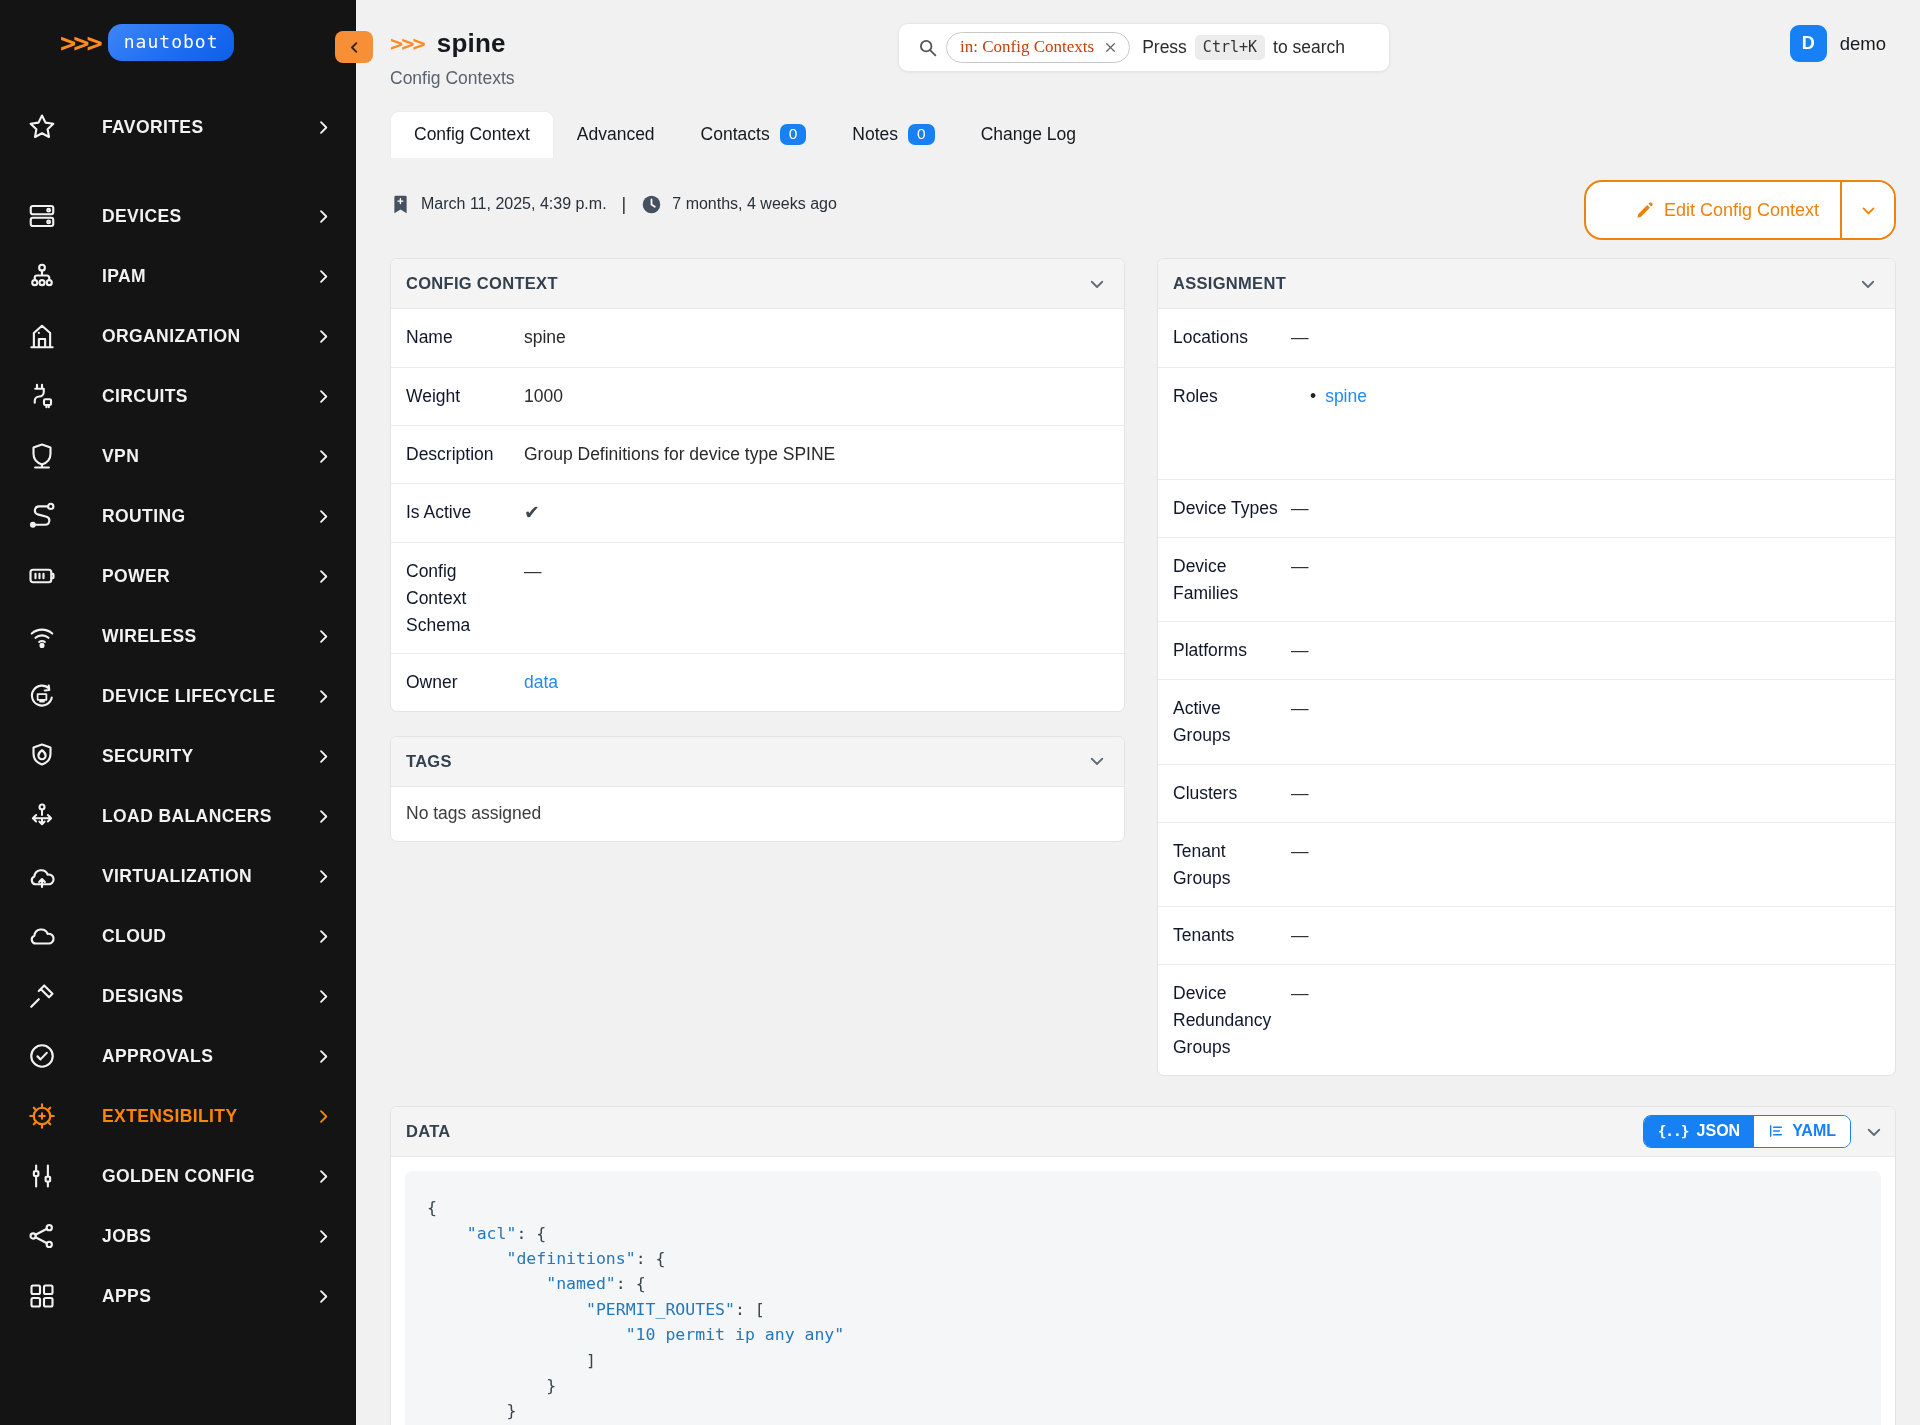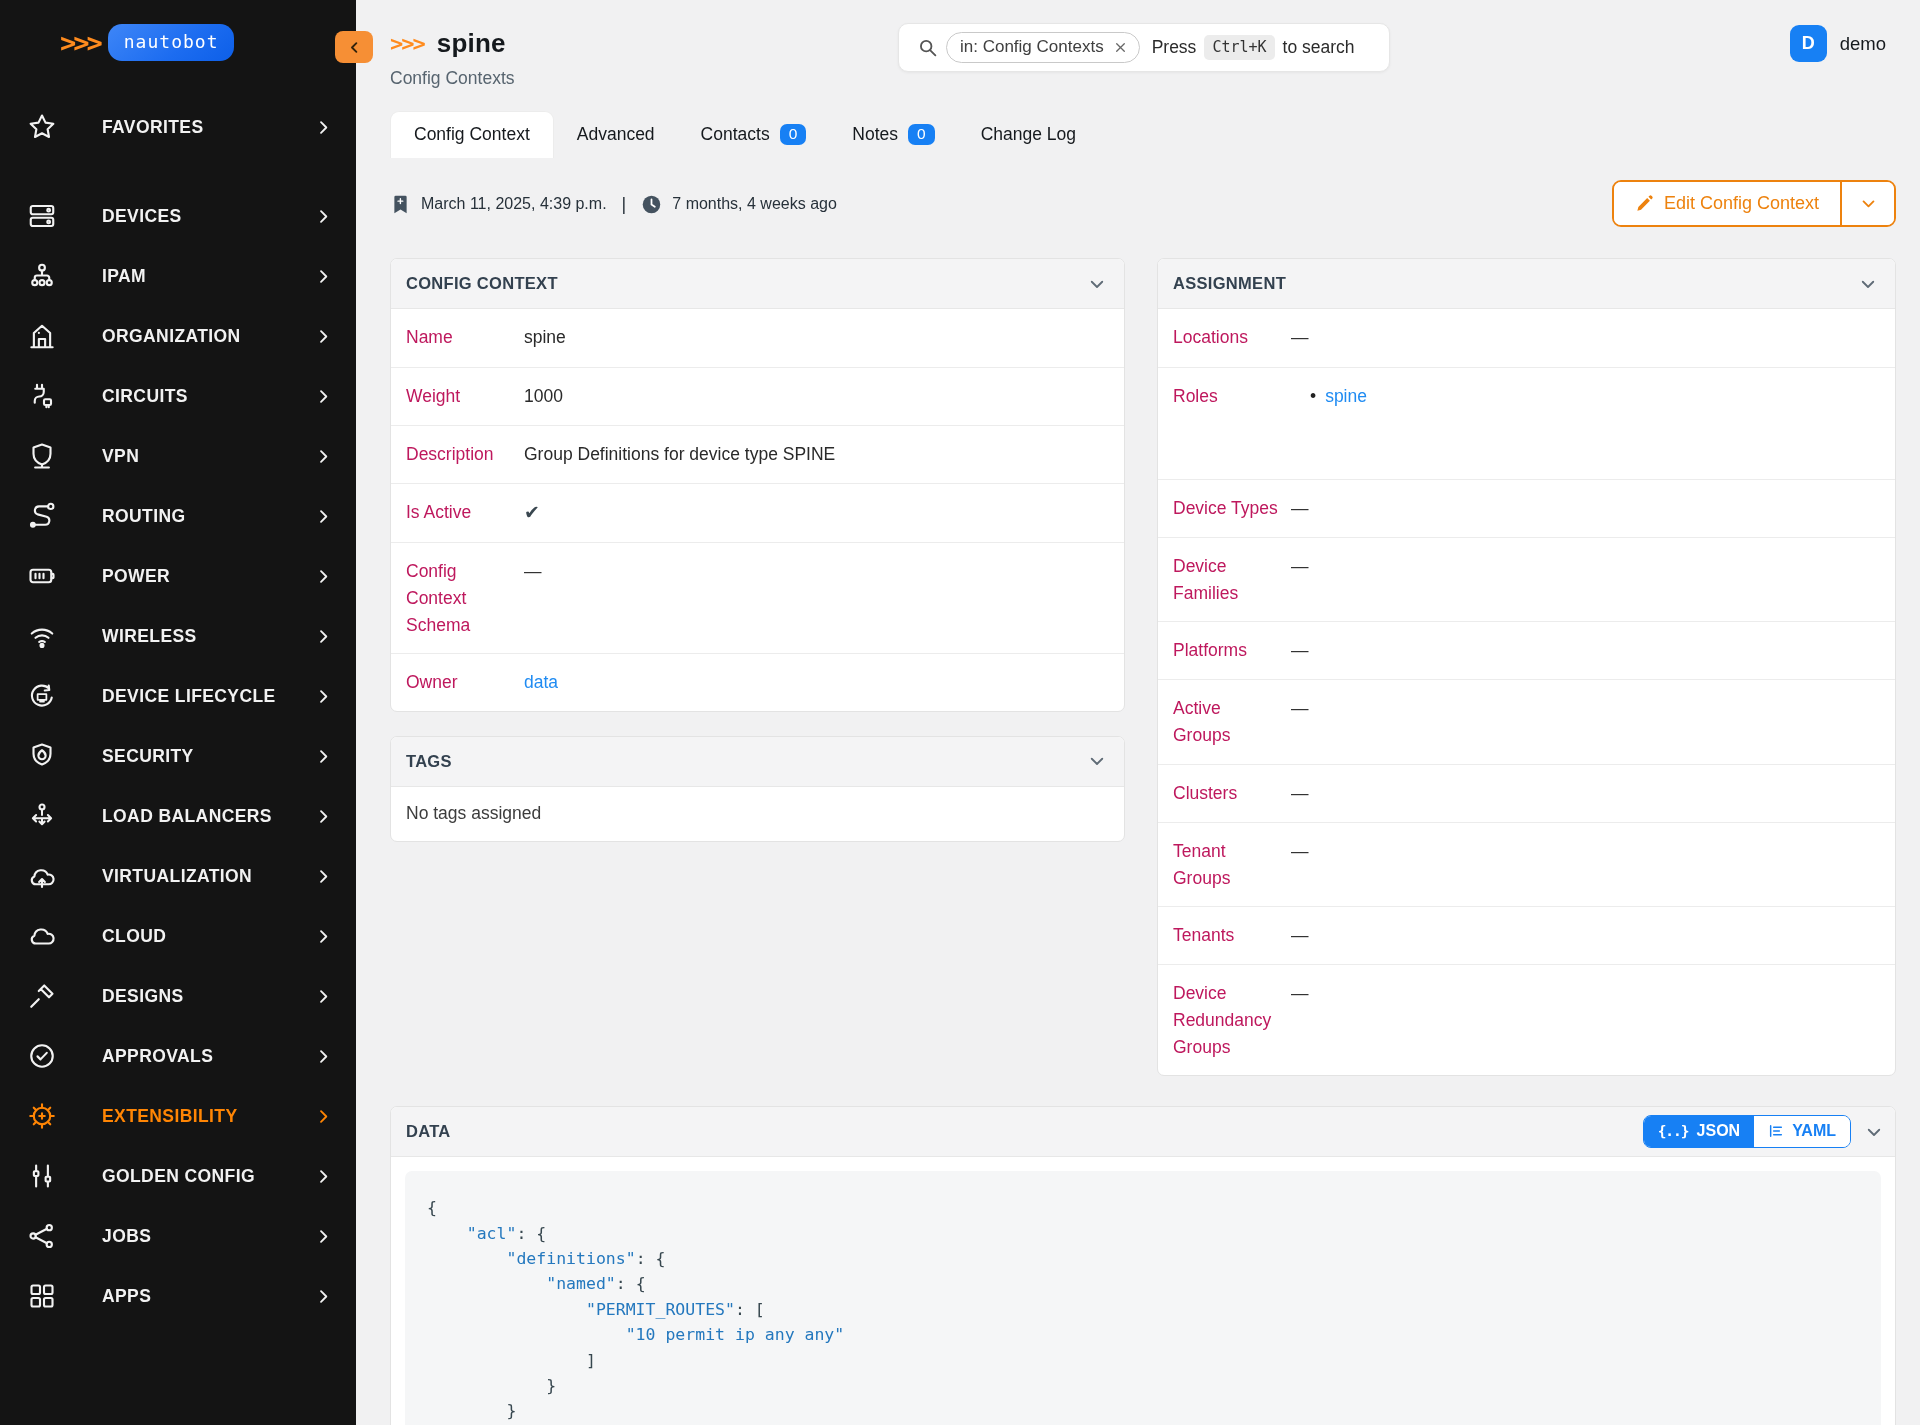--- a/index.html
+++ b/index.html
@@ -30,58 +30,58 @@
   main { flex:1; padding:0 24px 0 34px; position:relative; }
   .topbar { position:relative; height:112px; }
   .crumb-title { display:flex; align-items:center; padding-top:28px; }
   .crumb-chev { color:#ff8b1e; font-family:"DejaVu Sans Mono",monospace; font-weight:bold; font-size:22px; letter-spacing:-2px; margin-right:13px; }
   .crumb-title h1 { font-size:26px; font-weight:bold; color:#15191d; letter-spacing:.2px; }
   .crumb-sub { margin-top:9px; font-size:17.5px; color:#57646f; }
 
   .searchbox { position:absolute; left:508px; top:23px; width:492px; height:49px; background:#fff; border:1px solid #e6e6e6; border-radius:10px; box-shadow:0 1px 3px rgba(0,0,0,.05); display:flex; align-items:center; padding:0 12px; overflow:hidden; white-space:nowrap; cursor:text; }
   .searchbox .s-icon { display:flex; margin:0 8px 0 6px; color:#555; }
   .searchbox .s-icon svg { width:21px; height:21px; }
-  .chip { display:inline-flex; align-items:center; border:1px solid #c9c9c9; border-radius:17px; padding:4px 12px 5px 13px; font-size:17px; color:#404040; gap:10px; background:#fff; }
+  .chip { display:inline-flex; align-items:center; border:1px solid #c9c9c9; border-radius:17px; padding:4px 12px 5px 13px; font-size:17px; color:#c2410c; gap:10px; background:#fff;font-family:Liberation Serif, serif; }
   .chip .x { display:flex; color:#666; cursor:pointer; }
   .chip .x svg { width:13px; height:13px; }
   .search-hint { margin-left:12px; font-size:17.5px; color:#2b2b2b; display:inline-flex; align-items:center; gap:8px; }
   .search-hint kbd { background:#ececec; border-radius:5px; padding:3px 8px 4px; font-family:"DejaVu Sans Mono",monospace; font-size:15px; color:#333; }
   .user-menu { position:absolute; right:10px; top:25px; display:flex; align-items:center; gap:13px; cursor:pointer; }
   .avatar { width:37px; height:37px; background:#1780f4; color:#fff; border-radius:9px; display:flex; align-items:center; justify-content:center; font-size:18px; font-weight:bold; }
   .uname { font-size:18.5px; color:#15191d; }
 
   
   .tabs { display:flex; align-items:flex-end; height:46px; }
   .tab { padding:12px 23px 13px; font-size:17.5px; color:#15191d; cursor:pointer; display:flex; align-items:center; gap:10px; border-radius:9px 9px 0 0; }
   .tab.active { background:#fff; border:1px solid #ececec; border-bottom:none; font-weight:500; }
   .tab-badge { background:#1780f4; color:#fff; font-size:15.5px; border-radius:7px; padding:2px 9px 3px; line-height:1; }
 
   
   .meta-row { position:relative; margin-top:22px; height:48px; display:flex; align-items:center; }
   .meta-row .m-icon { display:flex; margin-right:10px; }
   .meta-row .m-icon svg { width:21px; height:21px; }
   .meta-text { font-size:16px; color:#27313a; }
   .meta-sep { margin:0 15px; color:#27313a; font-size:18px; }
-  .edit-group { position:absolute; right:0; top:0; height:47px; display:flex; background:#fff; border:2px solid #ed820e; border-radius:9px; overflow:hidden; }
+  .edit-group { position:absolute; right:0; top:0; height:60px; display:flex; background:#fff; border:2px solid #ed820e; border-radius:18px; overflow:hidden;padding-left:28px; }
   .edit-main { display:flex; align-items:center; gap:10px; padding:0 21px; color:#ed820e; font-size:18px; cursor:pointer; background:#fff; border:none; }
   .edit-main svg { width:19px; height:19px; }
   .edit-caret { width:54px; border:none; border-left:2px solid #ed820e; background:#fff; color:#ed820e; display:flex; align-items:center; justify-content:center; cursor:pointer; }
   .edit-caret svg { width:17px; height:17px; }
 
   
   .grid { display:grid; grid-template-columns:735px 739px; gap:24px 32px; margin-top:30px; align-items:start; }
   .col-left { display:flex; flex-direction:column; gap:24px; }
   .panel { background:#fff; border:1px solid #e3e3e3; border-radius:7px; overflow:hidden; }
   .panel-head { background:#f4f4f5; height:50px; display:flex; align-items:center; padding:0 18px 0 15px; border-bottom:1px solid #e7e7e7; }
   .panel-title { font-size:16.5px; font-weight:bold; color:#33414f; letter-spacing:.3px; }
   .panel-head .ph-chev { margin-left:auto; color:#5f6b76; display:flex; cursor:pointer; }
   .panel-head .ph-chev svg { width:18px; height:18px; }
   .panel-row { display:flex; border-top:1px solid #ececec; min-height:58px; padding:0 15px; align-items:flex-start; }
   .panel-row:first-child { border-top:none; }
-  .panel-row .r-label { flex:0 0 118px; font-size:17.5px; color:#be185d; padding:15px 10px 14px 0; line-height:1.55; }
+  .panel-row .r-label { flex:0 0 118px; font-size:17.5px; color:#0f172a; padding:15px 10px 14px 0; line-height:1.55; }
   .panel-row .r-value { flex:1; font-size:17.5px; color:#2a2a2a; padding:15px 0 14px; line-height:1.5; }
   .r-value .dash { color:#333; }
   .r-value .check { color:#3a4750; font-size:19px; font-weight:bold; }
   .r-value a, .link { color:#1f8bf2; text-decoration:none; cursor:pointer; }
   .bullet-wrap { padding-left:19px; }
   .bullet-dot { color:#222; margin-right:9px; }
   .tags-empty { padding:16px 15px 17px; font-size:17.5px; color:#3c3c3c; }
 
   
   .panel-data { margin-top:30px; }

